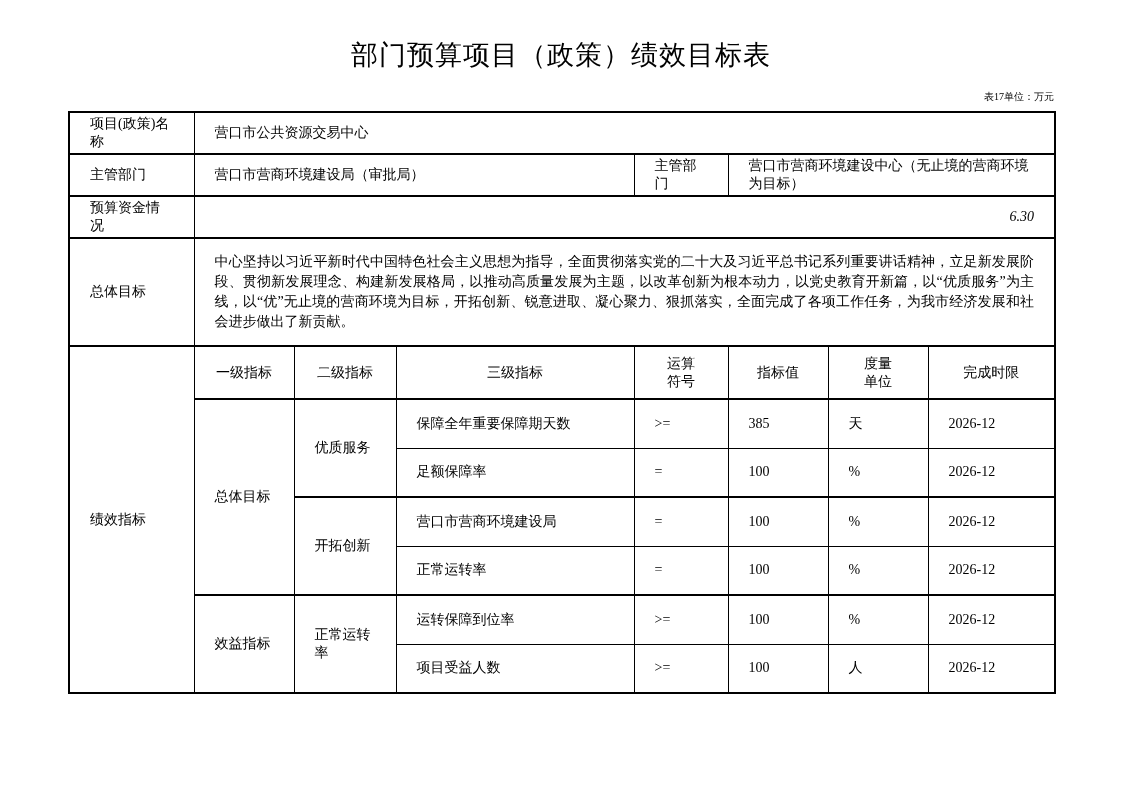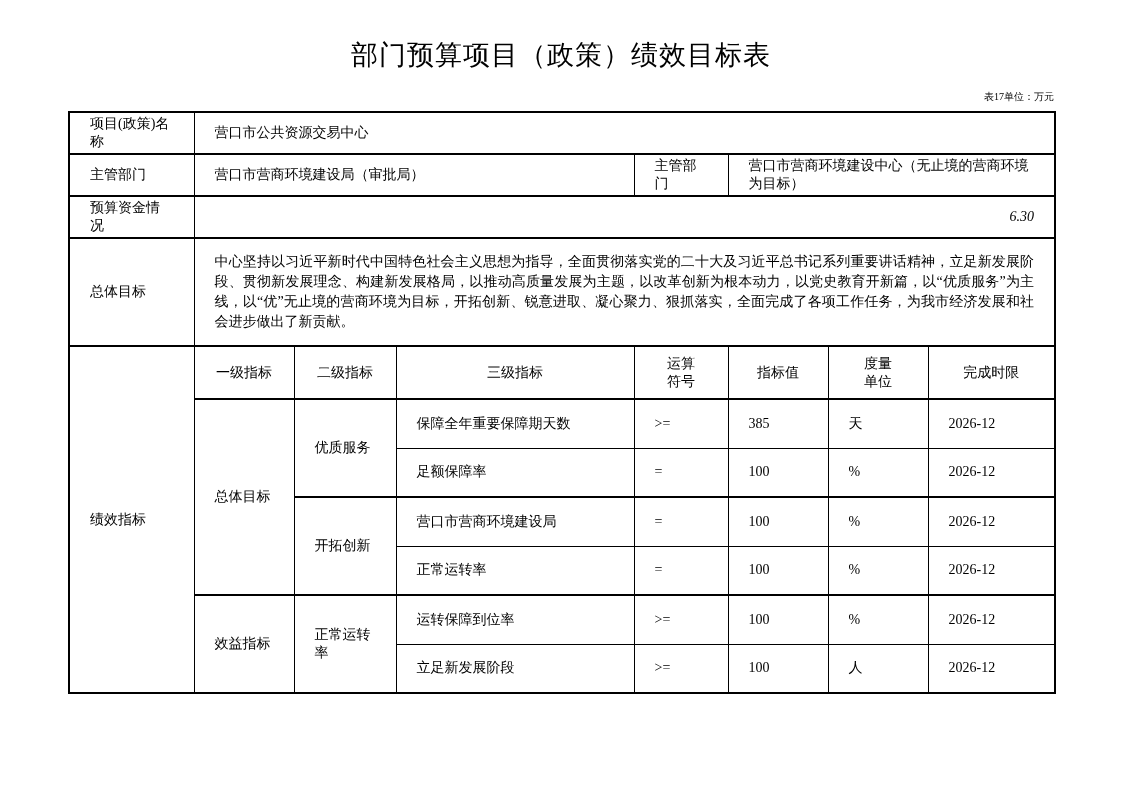--- a/index.html
+++ b/index.html
@@ -163,21 +163,21 @@
       <td rowspan="2">效益指标</td>
       <td rowspan="2">正常运转率</td>
       <td>运转保障到位率</td>
       <td>&gt;=</td>
       <td>100</td>
       <td>%</td>
       <td>2026-12</td>
     </tr>
 
     <tr class="r-data">
-      <td>立足新发展阶段</td>
+      <td>项目受益人数</td>
       <td>&gt;=</td>
       <td>100</td>
       <td>人</td>
       <td>2026-12</td>
     </tr>
   </tbody>
     </table>
 
 </div>
 

